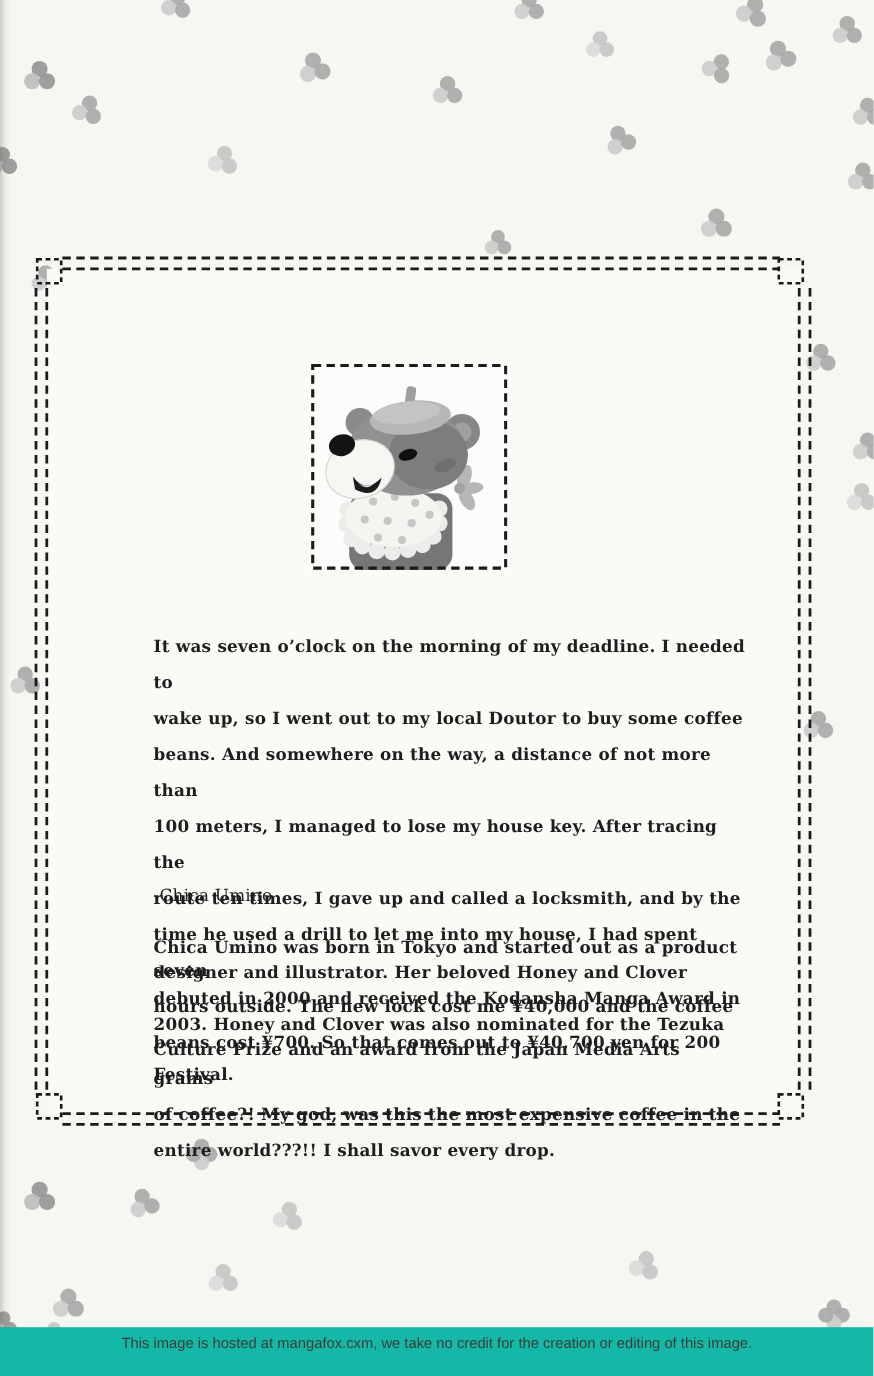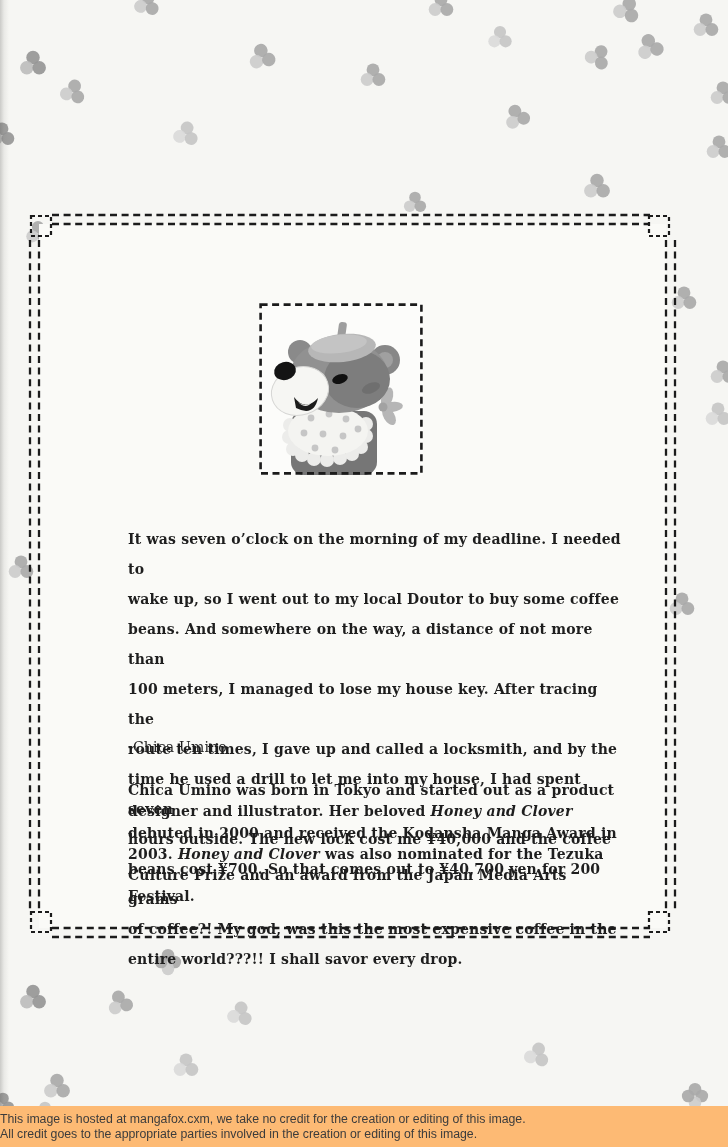--- a/index.html
+++ b/index.html
@@ -26,27 +26,27 @@
     letter-spacing:.2px;white-space:pre-line;
   }
   .signature{
     position:absolute;left:128px;top:739px;
     font-size:14px;font-weight:normal;color:#1e1e1e;letter-spacing:.2px;
   }
   .bio{
     position:absolute;left:128px;top:780px;width:500px;
     font-size:14px;line-height:21.3px;font-weight:bold;color:#1e1e1e;letter-spacing:.2px;
   }
-  .bio .ital{font-style:italic;margin-top:20px;}
+  .bio .ital{margin-top:20px;}
   .footer{
     position:absolute;left:0;top:1106px;width:728px;height:41px;
-    background:#fdba74;
+    background:#14b8a6;
     font-family:"Liberation Sans", sans-serif;
     font-size:12.3px;line-height:15px;color:#3c3c3c;
-    text-align:left;padding-top:6px;box-sizing:border-box;
+    text-align:center;padding-top:6px;box-sizing:border-box;
   }
 </style>
 </head>
 <body>
 
 <svg id="clover-layer" viewBox="0 0 728 1147">
     <g transform="translate(147 4) rotate(10) scale(1)">
       <circle cx="0" cy="-6.2" r="6.4" fill="#a9a9a9" opacity="0.92"></circle>
       <circle cx="-5.9" cy="3.5" r="6.4" fill="#cccccc" opacity="0.92"></circle>
       <circle cx="5.9" cy="3.5" r="6.4" fill="#a9a9a9" opacity="0.92"></circle>
@@ -311,14 +311,13 @@
 hours outside. The new lock cost me ¥40,000 and the coffee
 beans cost ¥700. So that comes out to ¥40,700 yen for 200 grams
 of coffee?! My god, was this the most expensive coffee in the
 entire world???!! I shall savor every drop.</div>
 <div class="signature">-Chica Umino</div>
 
 <div class="bio"><span>Chica Umino</span><span> was born in Tokyo and started out as a product designer and illustrator. Her beloved </span><span class="ital">Honey and Clover</span><span> debuted in 2000 and received the Kodansha Manga Award in 2003. </span><span class="ital">Honey and Clover</span><span> was also nominated for the Tezuka Culture Prize and an award from the Japan Media Arts Festival.</span></div>
 
 <div class="footer">
   <div>This image is hosted at mangafox.cxm, we take no credit for the creation or editing of this image.</div>
-  <div>All credit goes to the appropriate parties involved in the creation or editing of this image.</div>
 </div>
 
 </body></html>

